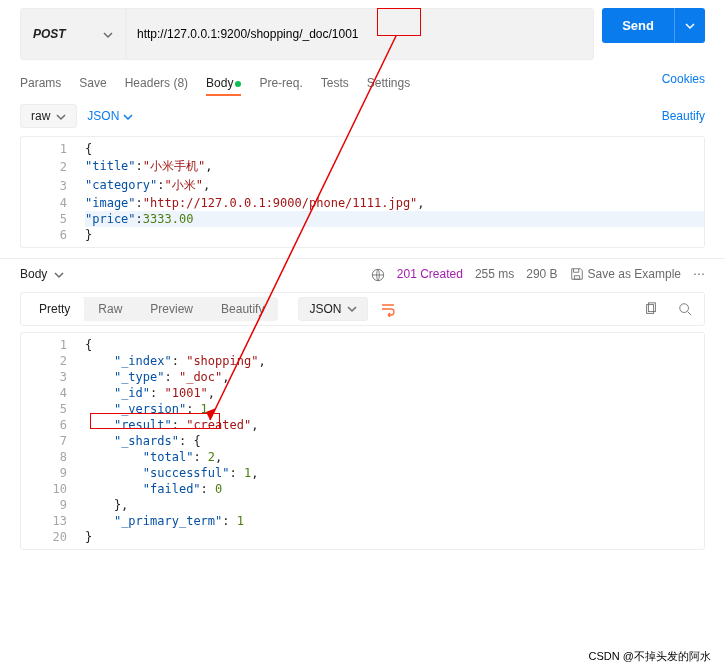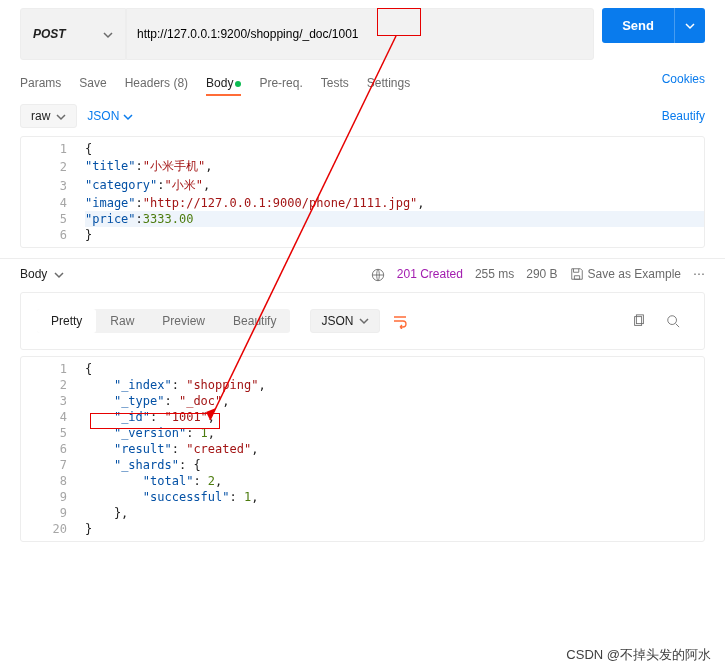--- a/index.html
+++ b/index.html
@@ -34,29 +34,29 @@
 .k-str { color: #a31515; }
 .k-num { color: #4d7c0f; }
 
 .divider { height: 1px; background: #ededed; margin: 10px -20px 8px; }
 
 .resp-header { display: flex; align-items: center; gap: 12px; color: #6b6b6b; font-size: 12px; }
 .resp-header .spacer { flex: 1; }
 .status-created { color: #a21caf; }
 .icon-btn { cursor: pointer; display: flex; align-items: center; gap: 4px; color: #6b6b6b; }
 
-.resp-tabs { display: flex; align-items: center; gap: 4px; margin: 10px 0 6px; border: 1px solid #ededed; border-radius: 3px; padding: 16px; }
+.resp-tabs { display: flex; align-items: center; gap: 4px; margin: 10px 0 6px; border: 1px solid #ededed; border-radius: 3px; padding: 4px; }
 .resp-tabs .seg { display: flex; background: #f2f2f2; border-radius: 3px; }
 .resp-tabs .seg .sbtn { padding: 5px 14px; cursor: pointer; color: #6b6b6b; border-radius: 3px; }
 .resp-tabs .seg .sbtn.active { background: #fff; color: #212121; }
 .resp-tabs .spacer { flex: 1; }
 .resp-tabs .ricon { padding: 4px 8px; cursor: pointer; color: #6b6b6b; }
 
 .redbox { position: absolute; border: 1px solid #e60000; pointer-events: none; }
-.watermark { position: absolute; right: 14px; bottom: 6px; color: #404040; font-size: 13px; }
+.watermark { position: absolute; right: 14px; bottom: 6px; color: #000000; font-size: 11px; }
 
 svg { display: inline-block; vertical-align: middle; }
 .chev-svg { width: 10px; height: 10px; }
 .globe-svg { width: 14px; height: 14px; }
 .copy-svg, .search-svg, .save-svg { width: 14px; height: 14px; }
 .wrap-svg { width: 16px; height: 16px; }
 </style>
 </head>
 <body>
 
@@ -221,22 +221,30 @@
       </div>
     <div class="line">
         <span class="gutter">8</span>
         <span class="code"><span>        </span><span class="k-blue">"total"</span><span>: </span><span class="k-num">2</span><span>,</span></span>
       </div>
     <div class="line">
         <span class="gutter">9</span>
         <span class="code"><span>        </span><span class="k-blue">"successful"</span><span>: </span><span class="k-num">1</span><span>,</span></span>
       </div>
     <div class="line">
+        <span class="gutter">10</span>
+        <span class="code"><span>        </span><span class="k-blue">"failed"</span><span>: </span><span class="k-num">0</span></span>
+      </div>
+    <div class="line">
         <span class="gutter">9</span>
         <span class="code">    },</span>
+      </div>
+    <div class="line">
+        <span class="gutter">13</span>
+        <span class="code"><span>    </span><span class="k-blue">"_primary_term"</span><span>: </span><span class="k-num">1</span></span>
       </div>
     <div class="line">
         <span class="gutter">20</span>
         <span class="code">}</span>
       </div>
   </div>
 </div>
 
 <div class="redbox" style="left:377px; top:8px; width:44px; height:28px;"></div>
 <div class="redbox" style="left:90px; top:413px; width:130px; height:16px;"></div>

